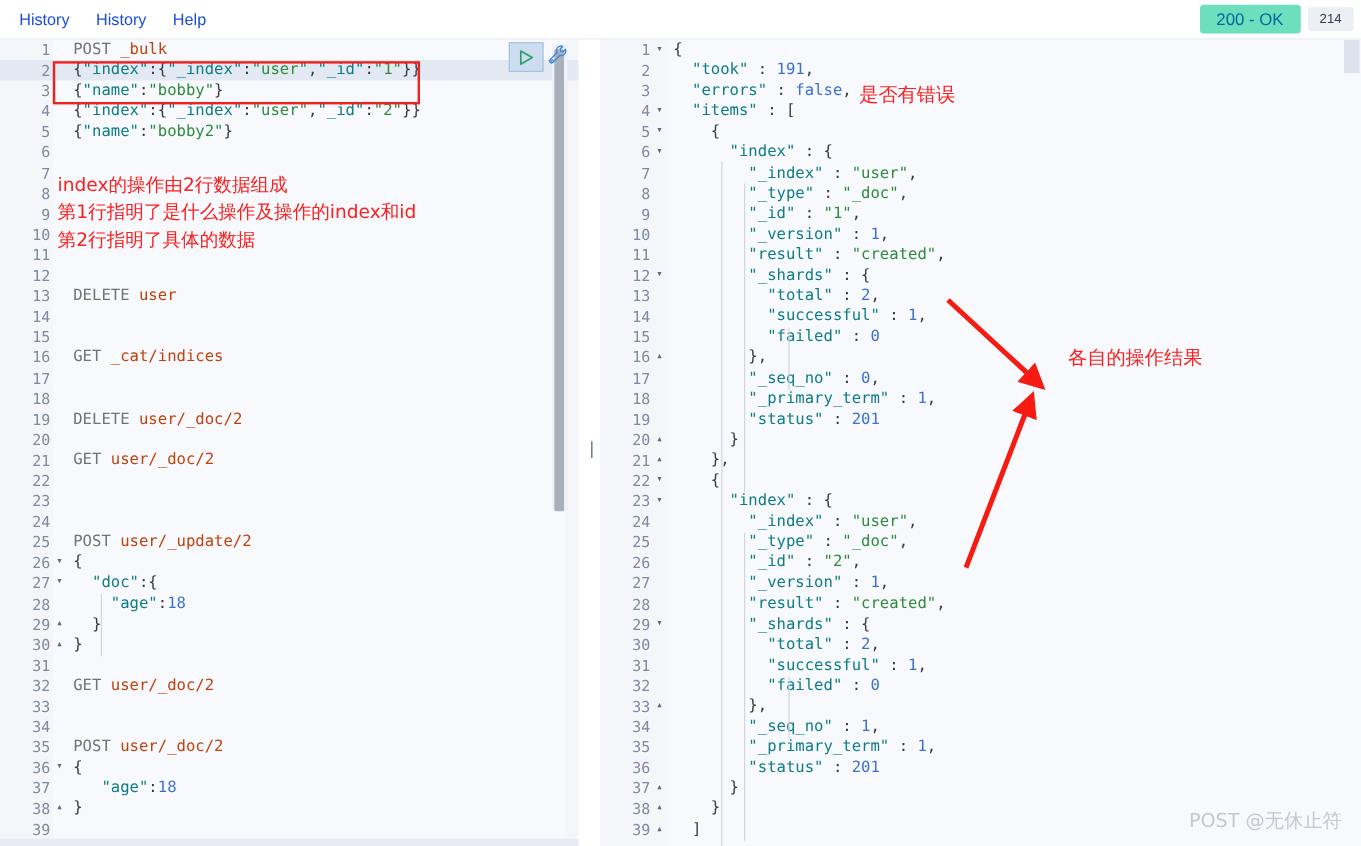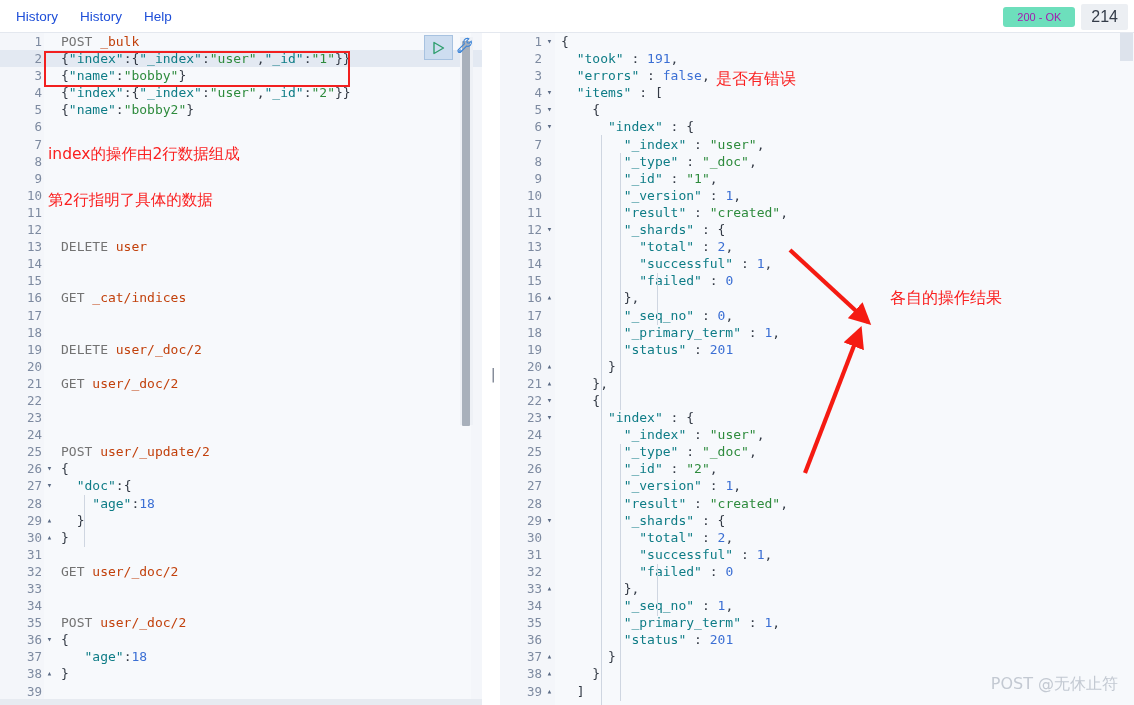--- a/index.html
+++ b/index.html
@@ -23,27 +23,27 @@
     padding: 3px 10px; margin-left: 2px;
     cursor: default; white-space: nowrap;
   }
   .menu-item:first-child { margin-left: 6px; }
 
   .status-wrap {
     position: absolute; right: 6px; top: 4px;
     display: flex; align-items: center; gap: 6px;
   }
   .status-badge {
-    background: #6ddfbc; color: #a21caf;
-    font-size: 11px; padding: 4px 14px;
+    background: #6ddfbc; color: #0369a1;
+    font-size: 14px; padding: 4px 14px;
     border-radius: 3px; white-space: nowrap;
   }
   .status-size {
     background: #eceff3; color: #333b48;
-    font-size: 16px; padding: 4px 10px;
+    font-size: 11px; padding: 4px 10px;
     border-radius: 2px; white-space: nowrap;
   }
 
   
   .pane {
     position: absolute; top: 33px; height: 672px;
     background: #f4f6fa;
     overflow: hidden;
   }
   .pane-left  { left: 0;   width: 482px; }
@@ -226,18 +226,19 @@
     <defs>
       <marker id="ah" viewBox="0 0 10 10" refX="8" refY="5" markerWidth="5.2" markerHeight="5.2" orient="auto-start-reverse">
         <path d="M 0 0 L 10 5 L 0 10 z" fill="#f51b12"></path>
       </marker>
     </defs>
     <line x1="790" y1="250" x2="868" y2="322" stroke="#f51b12" stroke-width="4.2" marker-end="url(#ah)"></line>
     <line x1="805" y1="473" x2="860" y2="330" stroke="#f51b12" stroke-width="4.2" marker-end="url(#ah)"></line>
   </svg>
 
   <div class="anno anno-l1">index的操作由2行数据组成</div>
+  <div class="anno anno-l2">第1行指明了是什么操作及操作的index和id</div>
   <div class="anno anno-l3">第2行指明了具体的数据</div>
   <div class="anno anno-r1">是否有错误</div>
   <div class="anno anno-r2">各自的操作结果</div>
 
   <div class="watermark">POST @无休止符</div>
 </div>
 
 </body></html>

